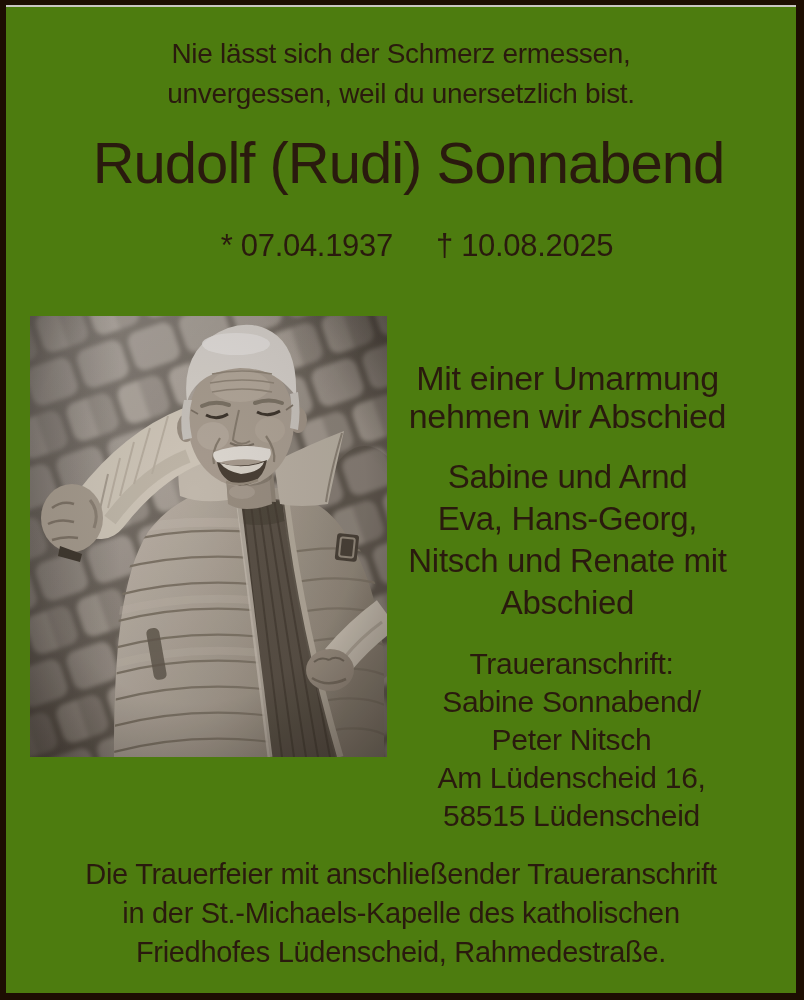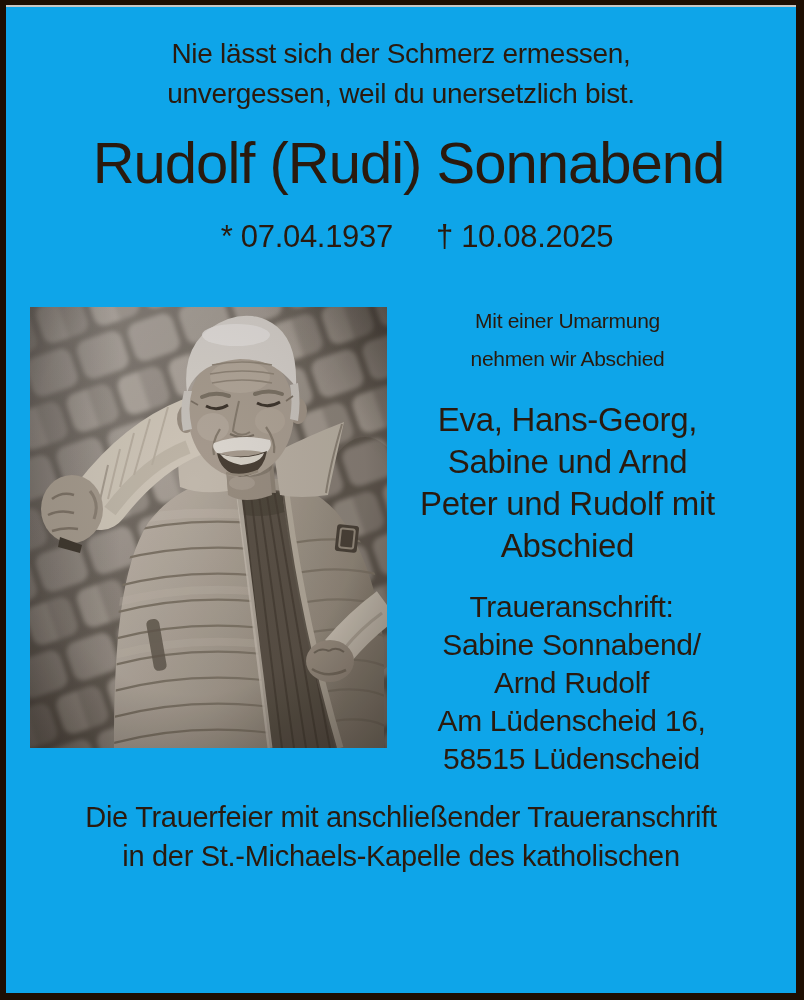--- a/index.html
+++ b/index.html
@@ -5,43 +5,43 @@
   * { margin:0; padding:0; box-sizing:border-box; }
   html,body { background:#ffffff; }
   body {
     width:804px; height:1000px;
     font-family:"Liberation Sans", sans-serif;
     color:#2a1a0e;
     letter-spacing:-0.3px;
   }
   .page {
     width:804px; height:1000px;
-    background:#0ea5e9;
+    background:#4d7c0f;
     border-style:solid; border-color:#1d0e02;
     border-width:5px 8px 7px 6px;
     overflow:hidden;
     position:relative;
   }
   .scan-line { height:2px; background:#c9c6c2; width:100%; }
   .line { white-space:nowrap; }
 
   .poem { margin-top:27px; text-align:center; font-size:28px; line-height:40px; }
   .name {
     margin-top:12px; text-align:center;
     font-size:58px; line-height:74px; font-weight:400; letter-spacing:-1px;margin-left:15px;
   }
   .dates {
-    margin-top:18px; display:flex; justify-content:center; gap:43px;
+    margin-top:27px; display:flex; justify-content:center; gap:43px;
     font-size:31px; line-height:38px;padding-left:32px;
   }
   .main { margin-top:46px; display:flex; }
   .photo { flex:0 0 auto; margin-left:24px; margin-top:5px; width:357px; height:441px; }
   .photo svg { display:block; }
   .rightcol { flex:1; padding-right:48px; text-align:center; }
-  .farewell { font-size:21px; line-height:38px; }
+  .farewell { font-size:34px; line-height:38px;margin-top:48px; }
   .mourners { margin-top:21px; font-size:33px; line-height:42px; }
   .address  { margin-top:21px; font-size:30px; line-height:38px;margin-left:8px; }
   .service  { margin-top:20px; text-align:center; font-size:29px; line-height:39px; }
 </style>
 </head>
 <body>
 
 <div class="page">
   <div class="scan-line"></div>
 
@@ -221,32 +221,33 @@
         <rect width="357" height="441" fill="#6e5a42" opacity="0.07"></rect>
       </svg>
     </div>
 
     <div class="rightcol">
       <div class="farewell">
         <div class="line">Mit einer Umarmung</div>
         <div class="line">nehmen wir Abschied</div>
       </div>
       <div class="mourners">
+        <div class="line">Sabine und Arnd</div>
         <div class="line">Eva, Hans-Georg,</div>
-        <div class="line">Sabine und Arnd</div>
-        <div class="line">Peter und Rudolf mit</div>
+        <div class="line">Nitsch und Renate mit</div>
         <div class="line">Abschied</div>
       </div>
       <div class="address">
         <div class="line">Traueranschrift:</div>
         <div class="line">Sabine Sonnabend/</div>
-        <div class="line">Arnd Rudolf</div>
+        <div class="line">Peter Nitsch</div>
         <div class="line">Am Lüdenscheid 16,</div>
         <div class="line">58515 Lüdenscheid</div>
       </div>
     </div>
   </div>
 
   <div class="service">
     <div class="line">Die Trauerfeier mit anschließender Traueranschrift</div>
     <div class="line">in der St.-Michaels-Kapelle des katholischen</div>
+    <div class="line">Friedhofes Lüdenscheid, Rahmedestraße.</div>
   </div>
 </div>
 
 </body></html>

